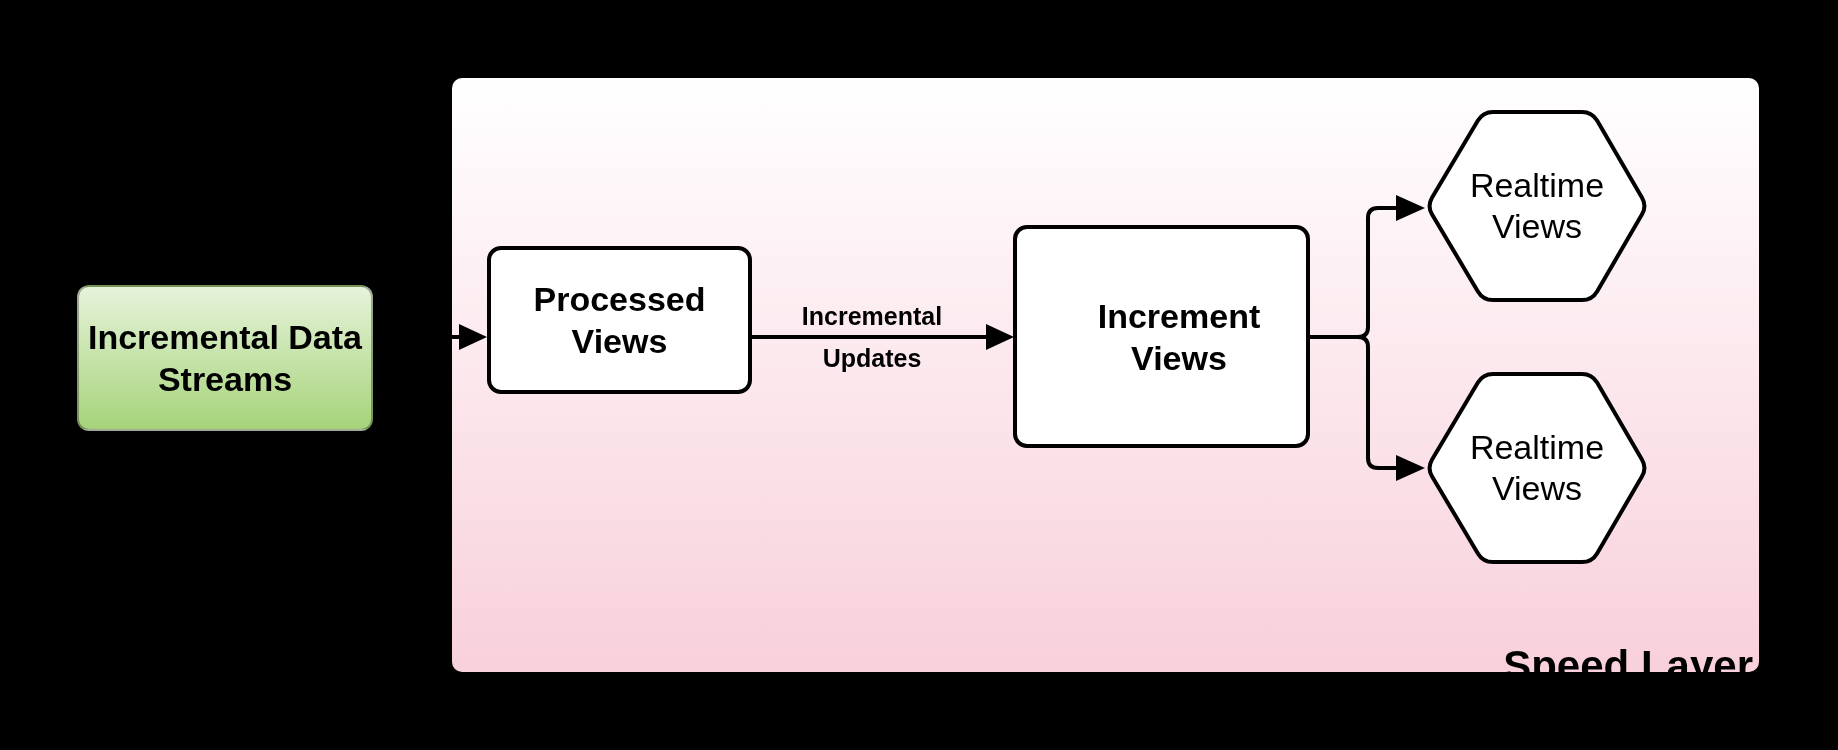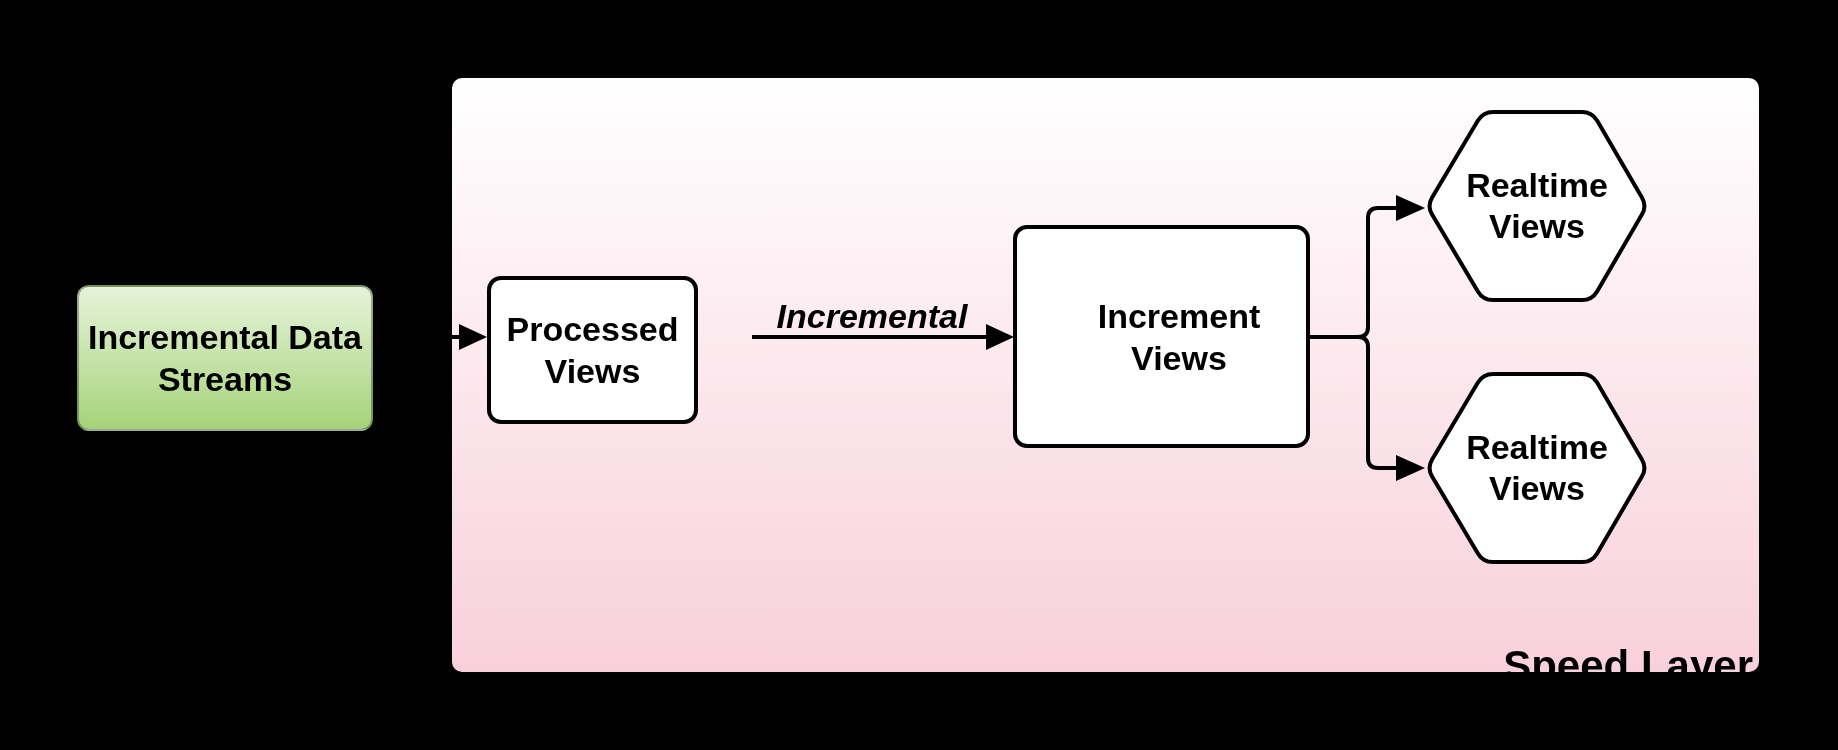--- a/index.html
+++ b/index.html
@@ -83,53 +83,52 @@
     border: 2px solid rgba(0,0,0,0.30);
     background: linear-gradient(to bottom, var(--source-top) 0%, var(--source-bottom) 100%);
     margin-top: 20px;
   }
   .node-rect {
     background: var(--node-fill);
     border: 4px solid var(--stroke);
     border-radius: 14px;
   }
   .node-processed {
-    left: 487px; top: 276px;
-    width: 211px; height: 148px;
+    left: 487px; top: 246px;
+    width: 265px; height: 148px;
   }
   .node-increment {
     left: 1013px; top: 225px;
     width: 297px; height: 223px; padding-left: 35px;
   }
   .hex-label {
     position: absolute;
     left: 1427px;
     width: 220px; height: 188px;
     display: flex;
     flex-direction: column;
     align-items: center;
     justify-content: center;
     text-align: center;
     font-size: 34px;
-    font-weight: 700;
+    font-weight: 400;
     line-height: 41px;
     z-index: 5;
   }
   .hex-label.top { top: 112px; }
   .hex-label.bottom { top: 374px; }
   .edge-label {
     position: absolute;
     left: 722px; top: 295px;
     width: 300px;
     text-align: center;
-    font-size: 34px;
+    font-size: 25px;
     font-weight: 700;
     line-height: 42px;
     z-index: 5;
-    font-style: italic;
   }
 </style>
 </head>
 <body>
 
 <div id="canvas">
 
   <div class="panel"></div>
   <div class="panel-label">Speed Layer</div>
 
@@ -173,15 +172,16 @@
     <span>Views</span>
   </div>
 
   <div class="hex-label bottom">
     <span>Realtime</span>
     <span>Views</span>
   </div>
 
   <div class="edge-label">
     <div>Incremental</div>
+    <div>Updates</div>
   </div>
 
 </div>
 
 </body></html>

